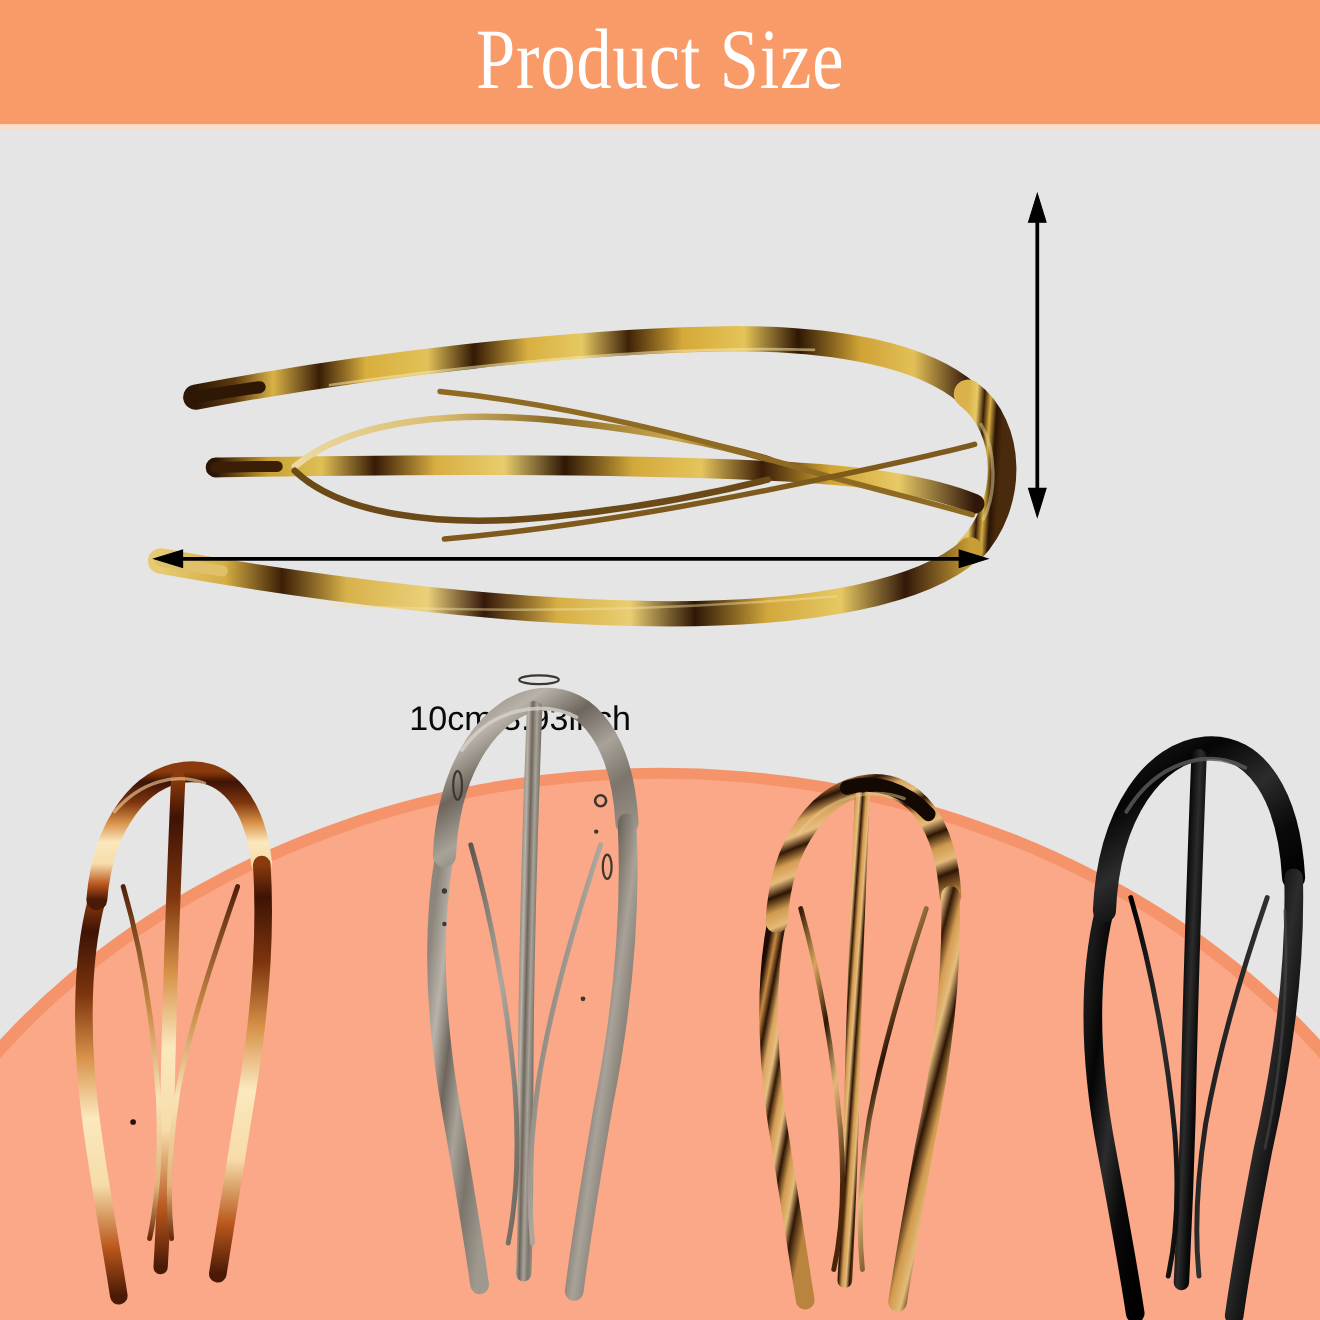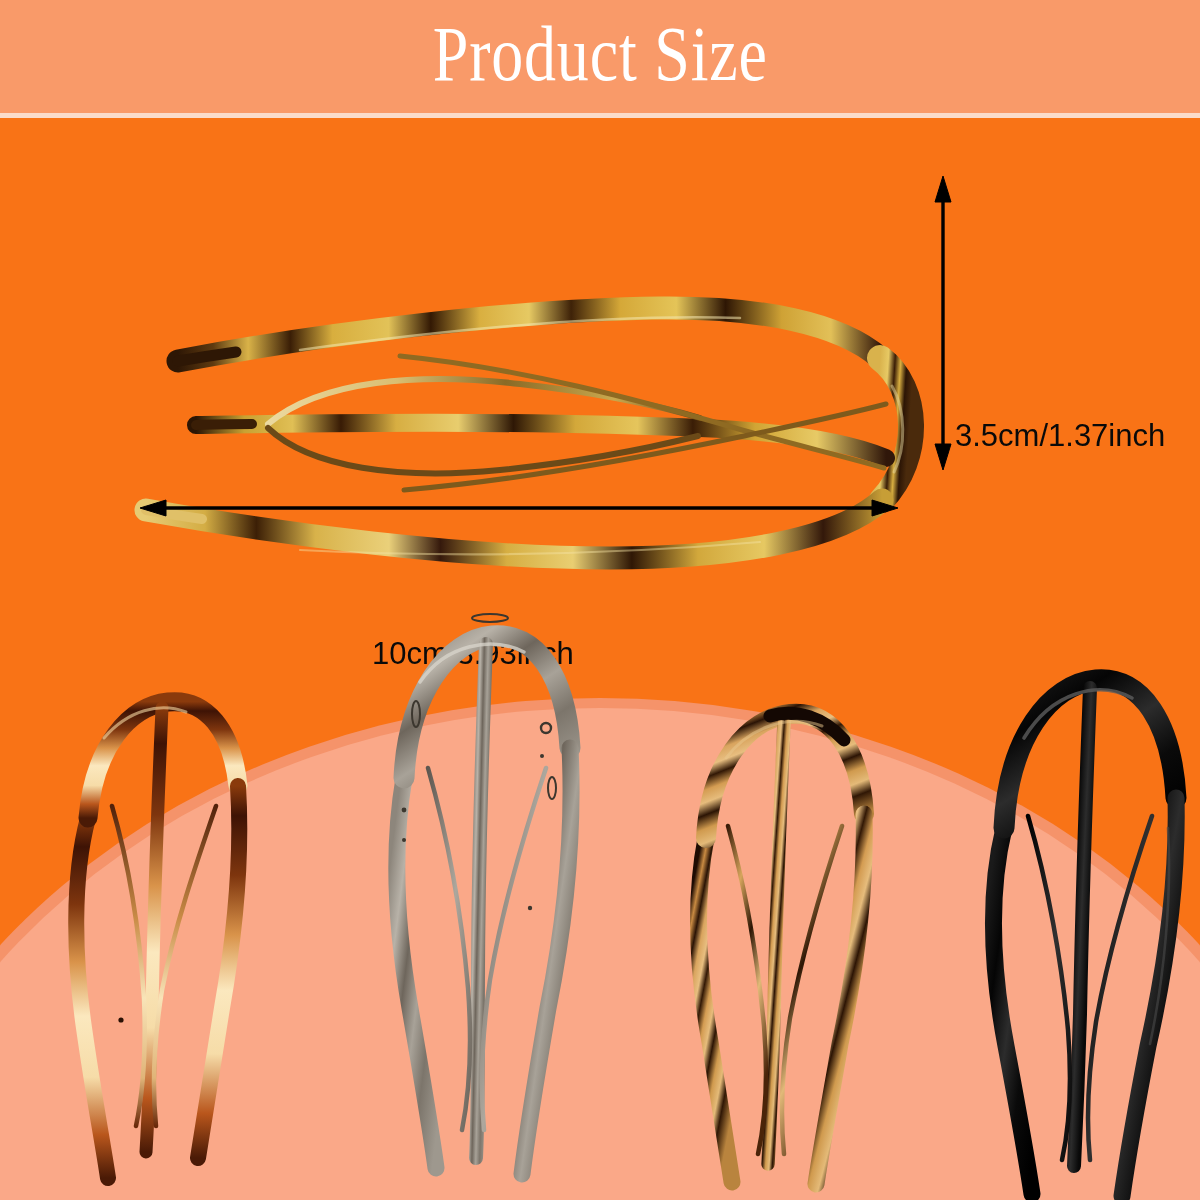--- a/index.html
+++ b/index.html
@@ -3,21 +3,21 @@
 <meta charset="utf-8">
 <style>
   html,body{margin:0;padding:0;}
   body{
     width:1200px;height:1200px;
     background:#ffffff;
     font-family:"Liberation Sans", sans-serif;
     overflow:hidden;
     position:relative;
   }
-  .page{position:relative;width:1200px;height:1200px;overflow:hidden;background:#f97316;}
+  .page{position:relative;width:1200px;height:1200px;overflow:hidden;background:#e5e5e5;}
 
   
   .header{
     position:absolute;left:0;top:0;width:1200px;height:113px;
     background:#F99A69;
     display:flex;align-items:center;justify-content:center;
   }
   .header-title{
     font-family:"Liberation Serif", serif;
     color:#ffffff;
@@ -166,21 +166,20 @@
         <polygon points="943,352 935,326 951,326"></polygon>
       </g>
 
       <g stroke="#000" fill="#000">
         <line x1="152" y1="390" x2="886" y2="390" stroke-width="3.4"></line>
         <polygon points="140,390 166,382 166,398"></polygon>
         <polygon points="898,390 872,382 872,398"></polygon>
       </g>
     </svg>
 
-    <div class="dim-label dim-vertical">3.5cm/1.37inch</div>
     <div class="dim-label dim-horizontal">10cm/3.93inch</div>
   </div>
 
   <div class="variants">
     <svg class="variants-svg" width="1200" height="622" viewBox="0 0 1200 622">
       <defs>
         <clipPath id="clipAll">
             <rect x="0" y="0" width="1200" height="622"></rect>
           </clipPath>
 

